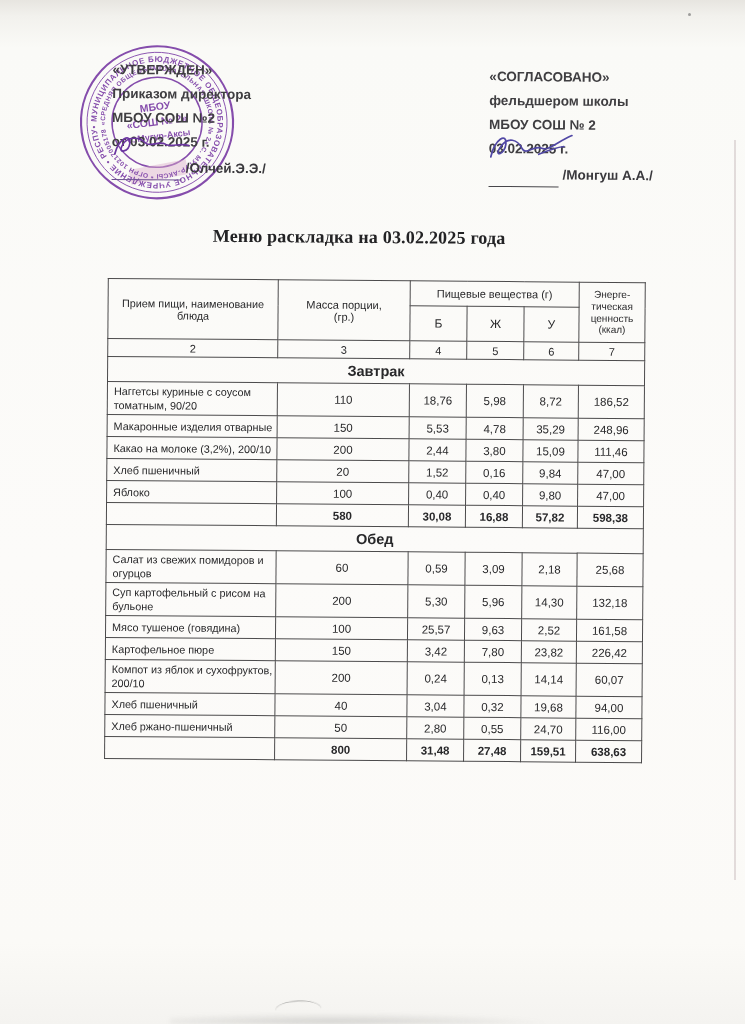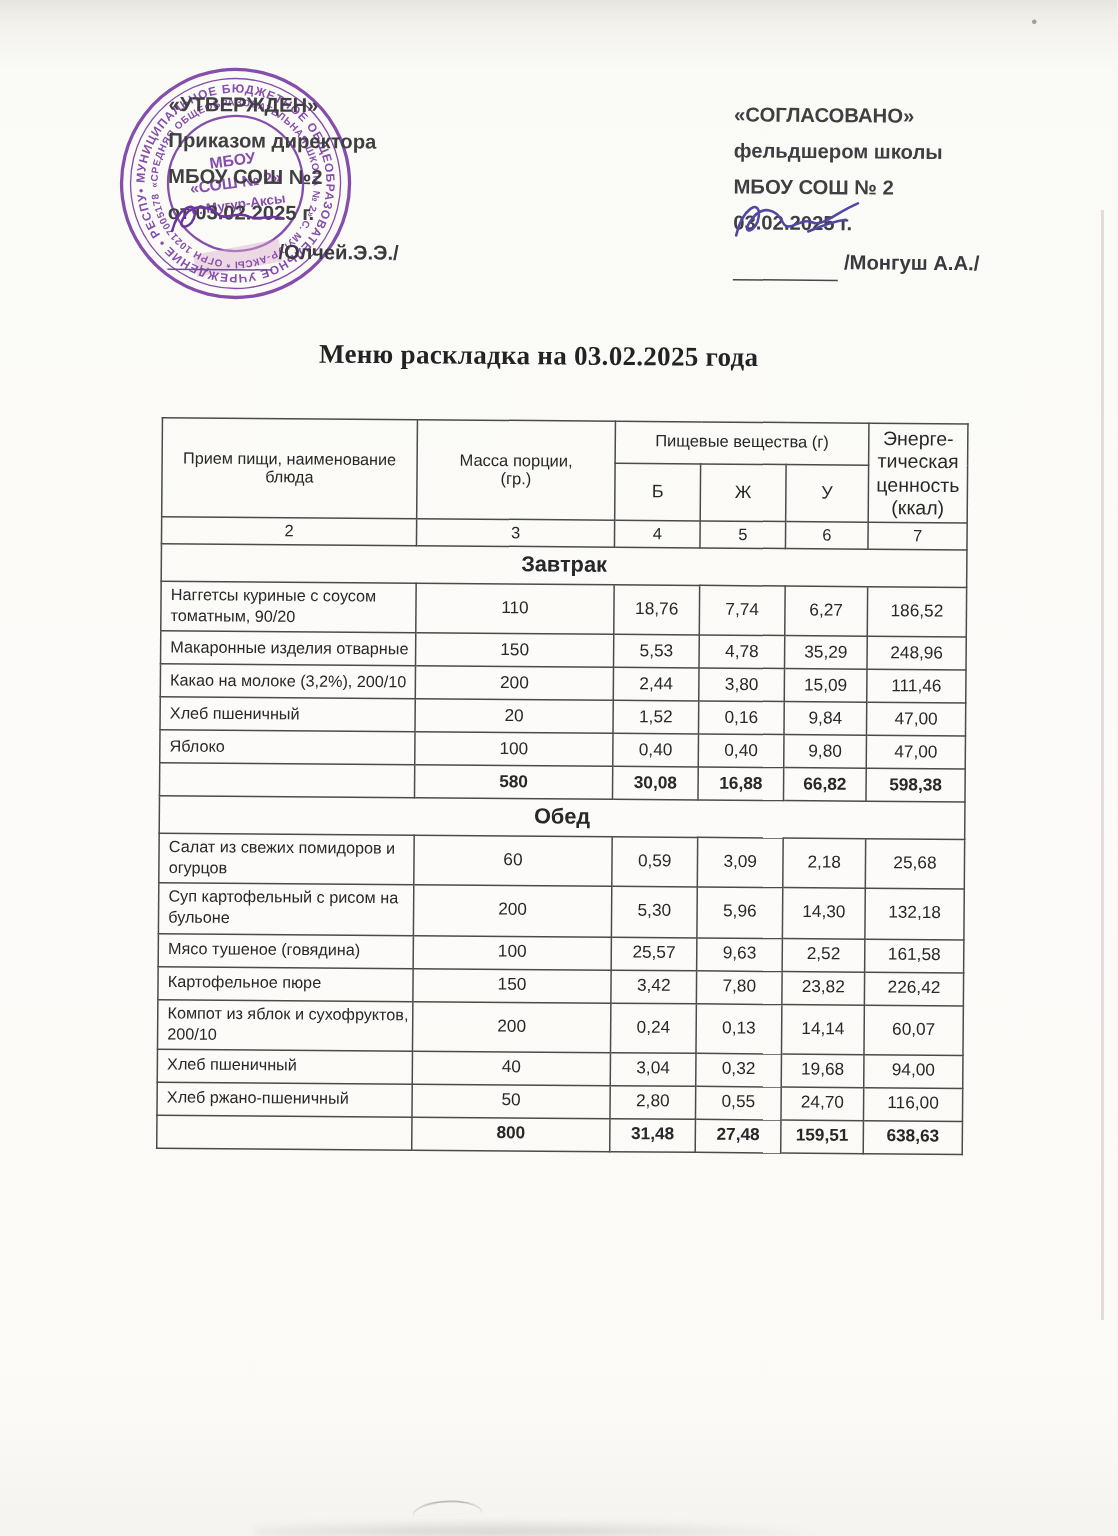--- a/index.html
+++ b/index.html
@@ -42,21 +42,21 @@
   table.menu{
     position:absolute;left:110px;top:280px;width:537px;
     border-collapse:collapse;table-layout:fixed;
     font-size:11.5px;color:#28282a;background:transparent;
   }
   table.menu th,table.menu td{border:1px solid #4c4b4c;padding:2px 3px;}
   table.menu th{font-weight:400;text-align:center;vertical-align:middle;}
   th.h-meal{font-size:10.8px;}
   th.h-mass{white-space:pre-line;font-size:11px;}
   th.h-group{height:20px;font-size:11px;}
-  th.h-energy{font-size:13px;line-height:1.18;padding:2px 1px;}
+  th.h-energy{font-size:10px;line-height:1.18;padding:2px 1px;}
   tr.bju-row th{height:30px;font-size:12px;}
   tr.numbers-row td{height:15px;text-align:center;font-size:11px;padding:1px;}
   tbody td{text-align:center;vertical-align:middle;height:17px;}
   tbody td.dish{text-align:left;padding:2px 2px 2px 6px;font-size:10.8px;line-height:1.3;}
   tr.section-row td{font-weight:700;font-size:14.5px;height:20px;padding:2px;}
   tr.total-row td{font-weight:700;height:17px;}
 
   
   .edge-line{position:absolute;left:734px;top:140px;width:2px;height:740px;background:rgba(175,155,160,.32);}
   .dot{position:absolute;left:688px;top:13px;width:3px;height:3px;border-radius:50%;background:rgba(90,90,90,.55);}
@@ -154,22 +154,22 @@
       </tr>
     </thead>
     <tbody>
         <tr class="section-row">
           <td colspan="6">Завтрак</td>
         </tr>
         <tr>
           <td class="dish">Наггетсы куриные с соусом томатным, 90/20</td>
           <td>110</td>
           <td>18,76</td>
-          <td>7,74</td>
-          <td>6,27</td>
+          <td>5,98</td>
+          <td>8,72</td>
           <td>186,52</td>
         </tr>
         <tr>
           <td class="dish">Макаронные изделия отварные</td>
           <td>150</td>
           <td>5,53</td>
           <td>4,78</td>
           <td>35,29</td>
           <td>248,96</td>
         </tr>
@@ -195,21 +195,21 @@
           <td>0,40</td>
           <td>0,40</td>
           <td>9,80</td>
           <td>47,00</td>
         </tr>
         <tr class="total-row">
           <td class="dish"></td>
           <td>580</td>
           <td>30,08</td>
           <td>16,88</td>
-          <td>66,82</td>
+          <td>57,82</td>
           <td>598,38</td>
         </tr>
         <tr class="section-row">
           <td colspan="6">Обед</td>
         </tr>
         <tr>
           <td class="dish">Салат из свежих помидоров и огурцов</td>
           <td>60</td>
           <td>0,59</td>
           <td>3,09</td>

